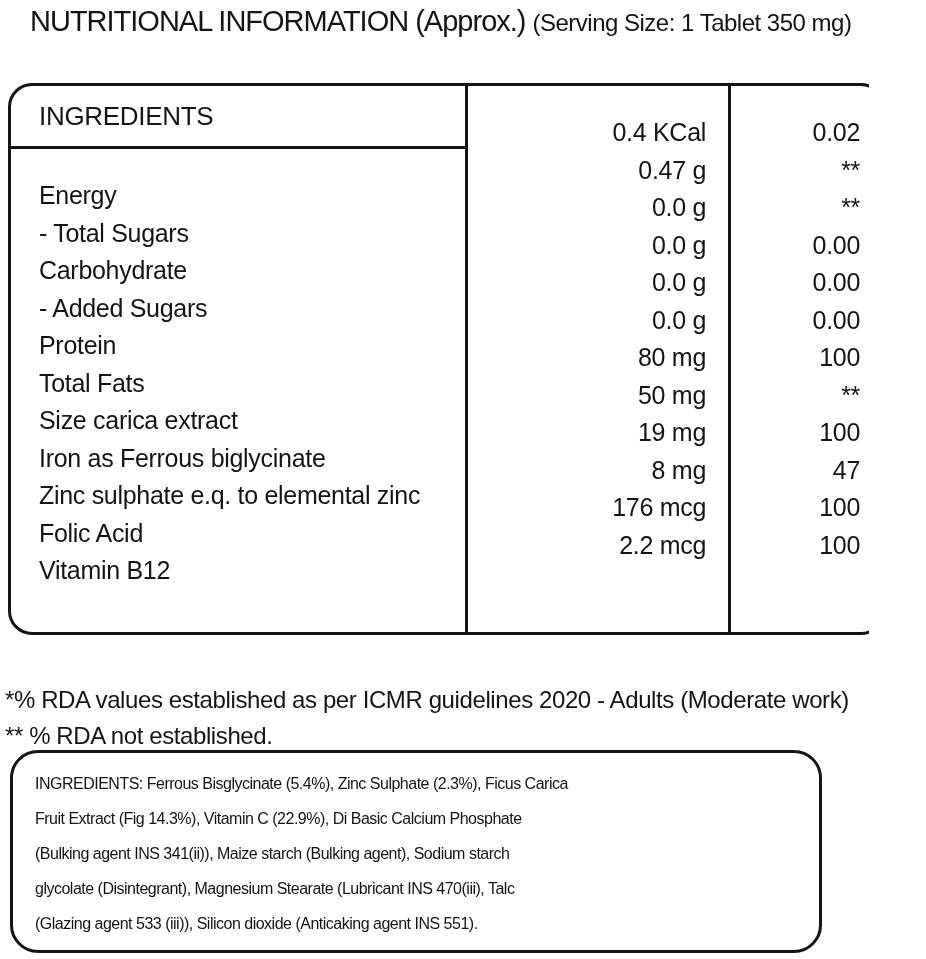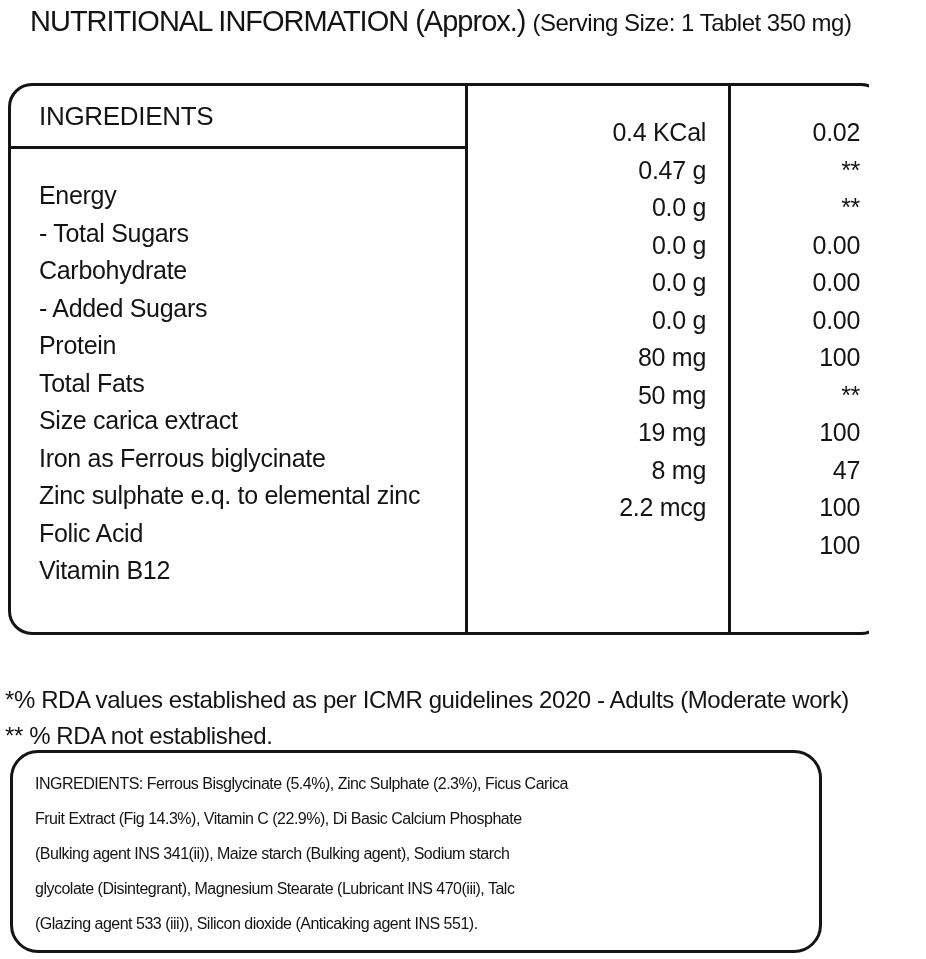--- a/index.html
+++ b/index.html
@@ -148,20 +148,21 @@
           <div class="cell num">0.4 KCal</div>
           <div class="cell num">0.47 g</div>
           <div class="cell num">0.0 g</div>
           <div class="cell num">0.0 g</div>
           <div class="cell num">0.0 g</div>
           <div class="cell num">0.0 g</div>
           <div class="cell num">80 mg</div>
           <div class="cell num">50 mg</div>
           <div class="cell num">19 mg</div>
           <div class="cell num">8 mg</div>
+          <div class="cell num">176 mcg</div>
           <div class="cell num">2.2 mcg</div>
         </div>
     </div>
     <div class="ncol">
       <div class="rows">
           <div class="cell num">0.02</div>
           <div class="cell num">**</div>
           <div class="cell num">**</div>
           <div class="cell num">0.00</div>
           <div class="cell num">0.00</div>

